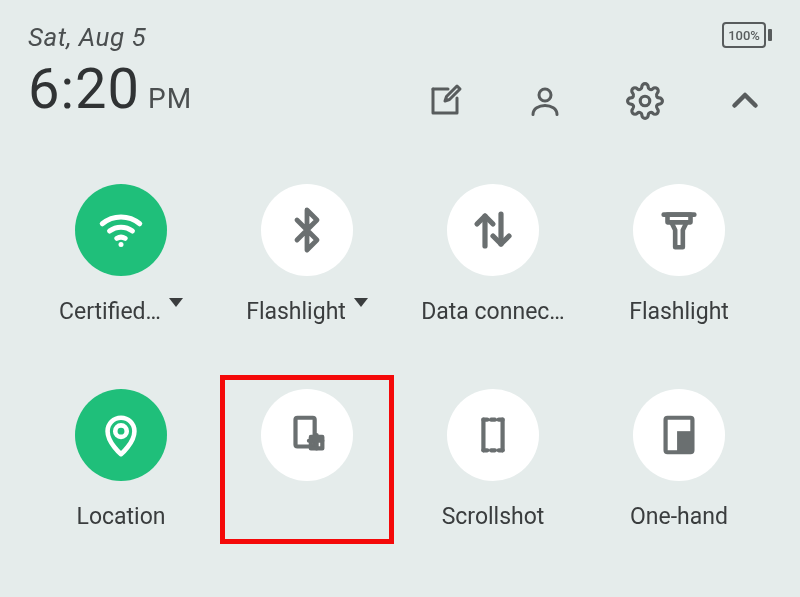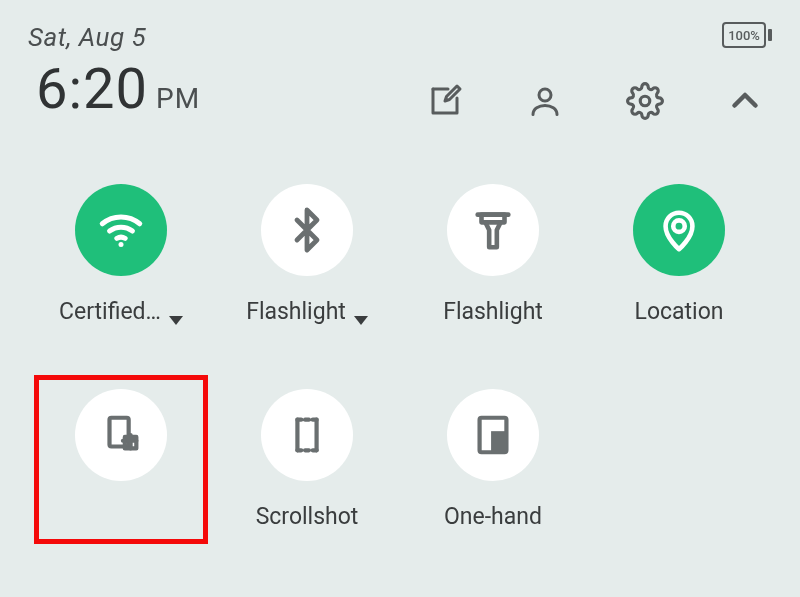--- a/index.html
+++ b/index.html
@@ -32,21 +32,20 @@
     display: flex;
     align-items: baseline;
     gap: 8px;
     margin-top: 4px;
   }
   .time {
     font-size: 56px;
     font-weight: 400;
     color: #303334;
     letter-spacing: 1px;
-    margin-left: 8px;
   }
   .ampm {
     font-size: 28px;
     color: #4b4f50;
     letter-spacing: 1px;
     margin-top: 20px;
   }
   .battery {
     display: flex;
     align-items: center;
@@ -110,21 +109,21 @@
     display: flex;
     align-items: center;
     justify-content: center;
     cursor: pointer;
   }
   .tile .circle.on {
     background: #1fbf7a;
   }
   .tile .label-row {
     display: flex;
-    align-items: flex-end;
+    align-items: flex-start;
     gap: 8px;
     font-size: 23px;
     color: #3a3d3e;
     max-width: 180px;
     white-space: nowrap;
     overflow: hidden;
   }
   .tile .label-row span {
     overflow: hidden;
     text-overflow: ellipsis;
@@ -215,20 +214,33 @@
         <svg width="48" height="48" viewBox="0 0 24 24" fill="none" stroke="#6a6f70" stroke-width="2.4" stroke-linecap="round" stroke-linejoin="round">
           <path d="M7 7l10 10-5 5V2l5 5L7 17"></path>
         </svg>
       </div>
       <div class="label-row">
         <span>Flashlight</span>
         <div class="caret-down"></div>
       </div>
     </div>
 
+    <div class="tile">
+      <div class="circle">
+        <svg width="48" height="48" viewBox="0 0 24 24" fill="none" stroke="#6a6f70" stroke-width="2.6" stroke-linecap="round" stroke-linejoin="round">
+          <line x1="8" y1="20" x2="8" y2="5"></line>
+          <polyline points="4 9 8 5 12 9"></polyline>
+          <line x1="16" y1="4" x2="16" y2="19"></line>
+          <polyline points="12 15 16 19 20 15"></polyline>
+        </svg>
+      </div>
+      <div class="label-row">
+        <span>Data connec…</span>
+      </div>
+    </div>
 
     <div class="tile">
       <div class="circle">
         <svg width="46" height="46" viewBox="0 0 24 24" fill="none" stroke="#6a6f70" stroke-width="2.4" stroke-linecap="round" stroke-linejoin="round">
           <line x1="4" y1="4" x2="20" y2="4"></line>
           <rect x="6" y="4" width="12" height="4"></rect>
           <path d="M8 8l2 4v9h4v-9l2-4"></path>
         </svg>
       </div>
       <div class="label-row">

